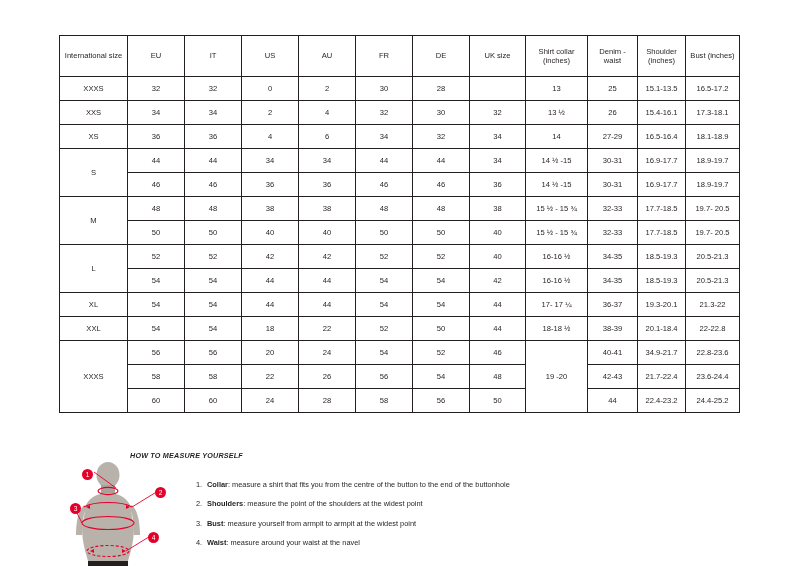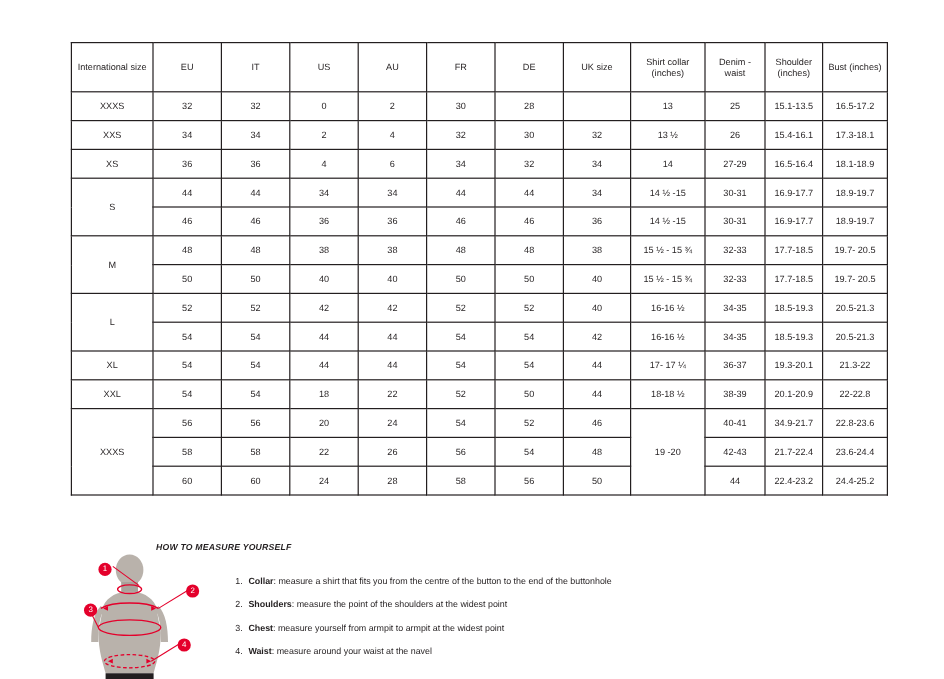--- a/index.html
+++ b/index.html
@@ -301,21 +301,21 @@
         <td>XXL</td>
         <td>54</td>
         <td>54</td>
         <td>18</td>
         <td>22</td>
         <td>52</td>
         <td>50</td>
         <td>44</td>
         <td>18-18 ½</td>
         <td>38-39</td>
-        <td>20.1-20.9</td>
+        <td>20.1-18.4</td>
         <td>22-22.8</td>
       </tr>
 
       <tr>
         <td rowspan="3">XXXS</td>
         <td>56</td>
         <td>56</td>
         <td>20</td>
         <td>24</td>
         <td>54</td>
@@ -356,21 +356,21 @@
   <div class="how-title">HOW TO MEASURE YOURSELF</div>
 
   <ul class="measure-list">
     <li>
       <span class="num">1.</span><b>Collar</b><span>: measure a shirt that fits you from the centre of the button to the end of the buttonhole</span>
     </li>
     <li>
       <span class="num">2.</span><b>Shoulders</b><span>: measure the point of the shoulders at the widest point</span>
     </li>
     <li>
-      <span class="num">3.</span><b>Chest</b><span>: measure yourself from armpit to armpit at the widest point</span>
+      <span class="num">3.</span><b>Bust</b><span>: measure yourself from armpit to armpit at the widest point</span>
     </li>
     <li>
       <span class="num">4.</span><b>Waist</b><span>: measure around your waist at the navel</span>
     </li>
   </ul>
 
   <div class="figure">
     <svg class="fig-svg" width="110" height="122" viewBox="0 0 110 122" xmlns="http://www.w3.org/2000/svg">
 
       <ellipse cx="48" cy="14" rx="11.5" ry="13" fill="#b9b2ab"></ellipse>

